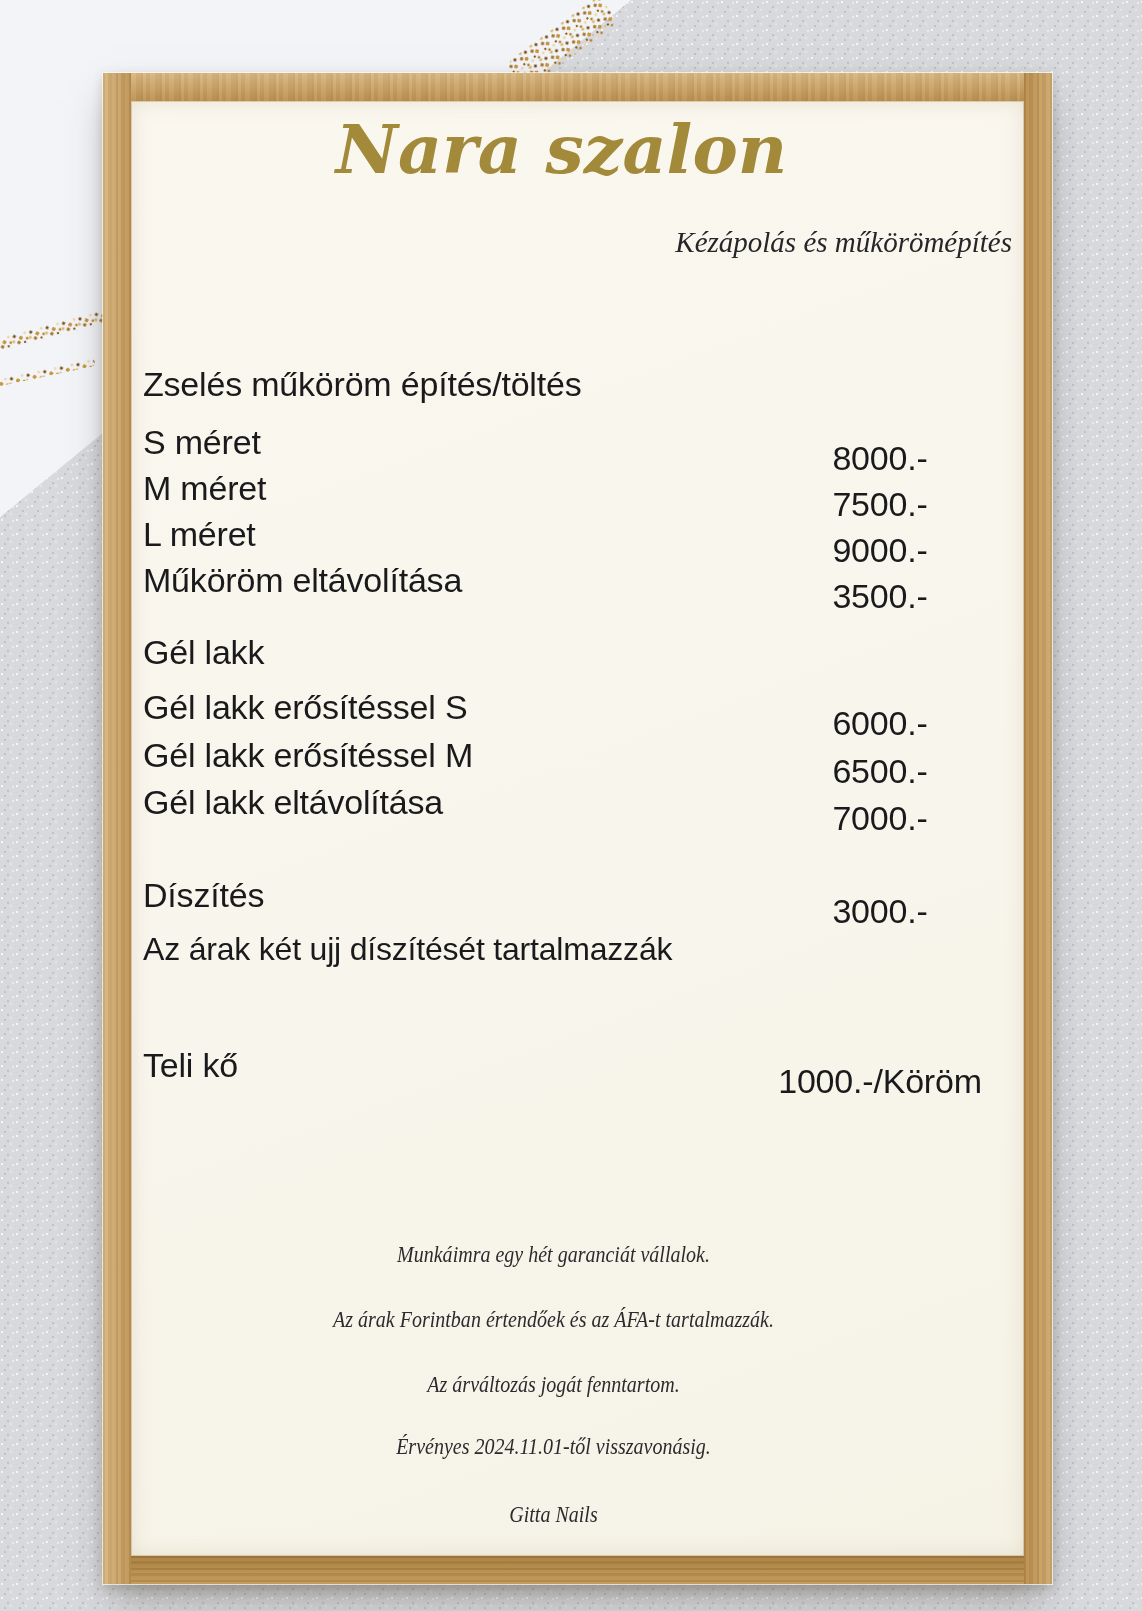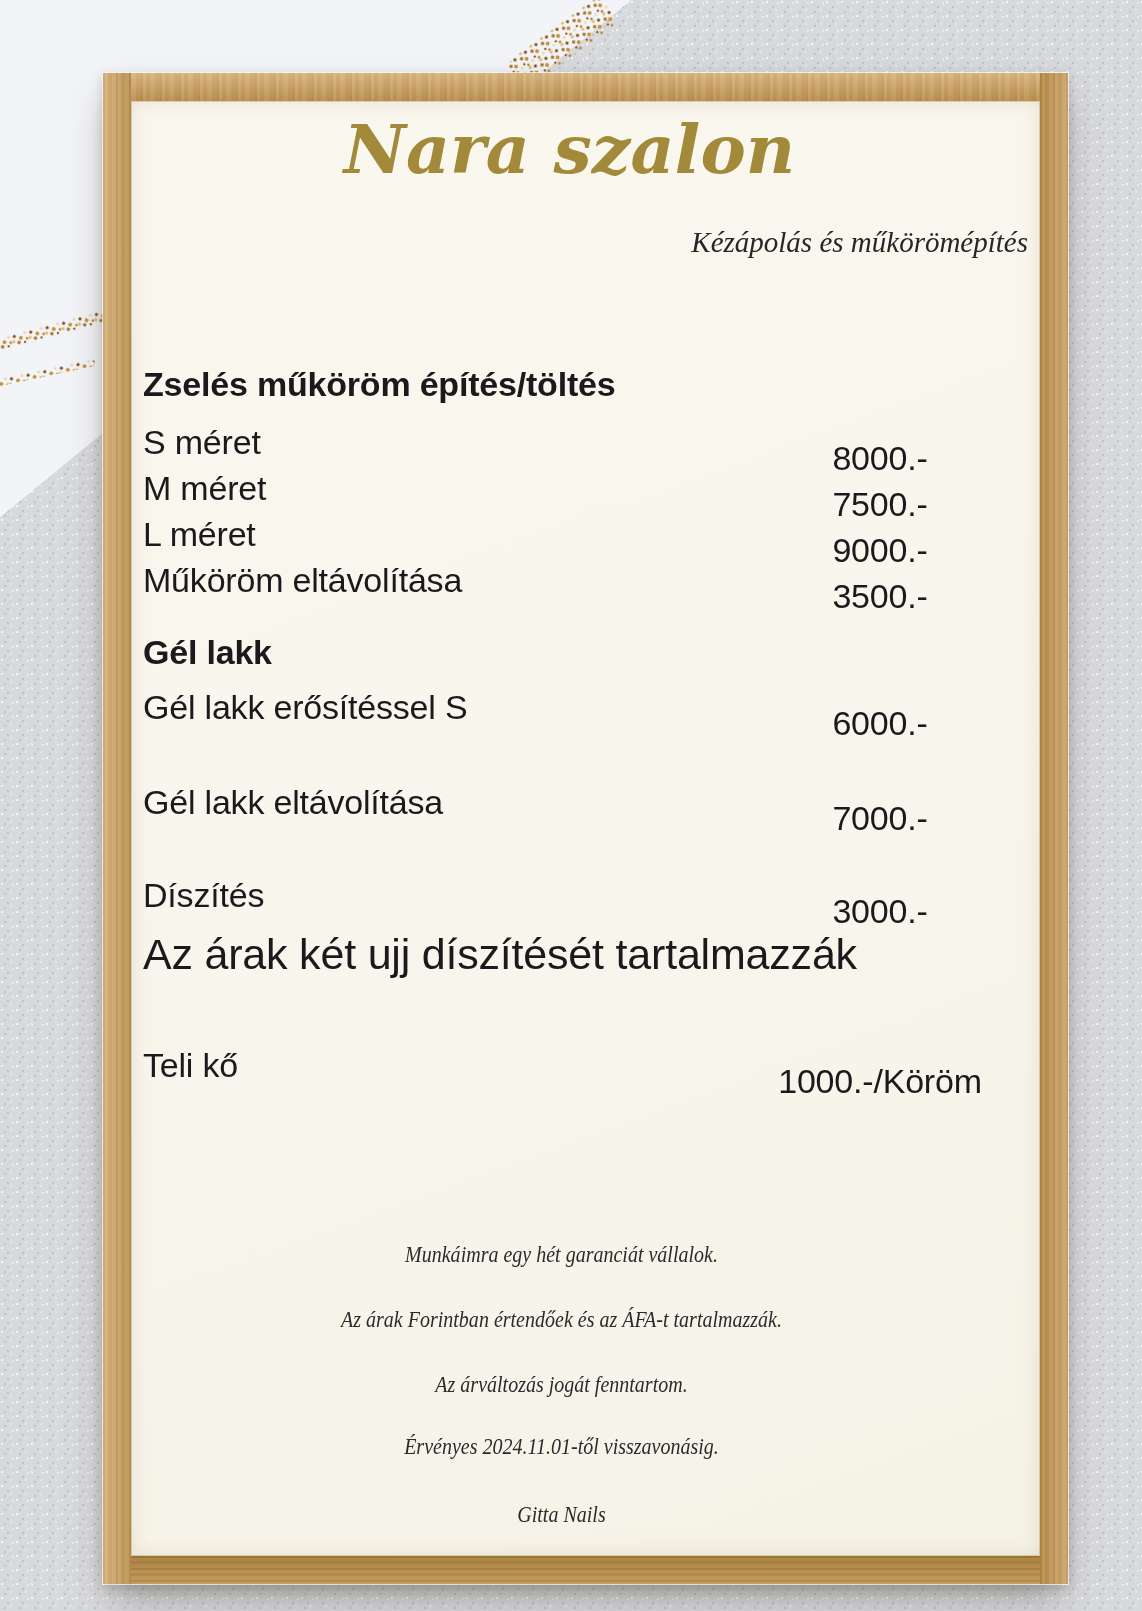--- a/index.html
+++ b/index.html
@@ -44,21 +44,20 @@
   .g-left-a{left:-6px;top:323px;width:120px;height:14px;transform:rotate(-15deg);}
   .g-left-b{left:-9px;top:369px;width:105px;height:8px;transform:rotate(-12deg);}
 
   
   .frame{
     position:absolute;left:103px;top:73px;width:949px;height:1511px;
     background:#c1974f;
     box-shadow:0 0 0 1px rgba(253,251,243,.7),
                0 18px 36px -8px rgba(80,75,65,.5),
                0 4px 10px rgba(95,88,72,.25);
-    padding-left:16px;
   }
   .band{position:absolute;}
   .band-top{left:0;top:0;right:0;height:28px;
     background-color:#c89d5c;
     background-image:
       linear-gradient(180deg, rgba(255,245,220,.28), rgba(120,80,30,.16)),
       repeating-linear-gradient(90deg, rgba(120,80,30,.13) 0 2px, rgba(255,232,185,.12) 2px 5px,
         rgba(150,105,45,.10) 5px 9px, rgba(255,240,200,.08) 9px 14px, rgba(130,90,35,.08) 14px 19px);
   }
   .band-bottom{left:0;bottom:0;right:0;height:28px;
@@ -100,23 +99,23 @@
     left:0;right:0;top:124px;text-align:right;
     font-family:"Liberation Serif",serif;font-style:italic;
     font-size:29px;line-height:1.2;color:#26262a;
     transform:translateX(-12px);
   }
   .row{left:12px;right:12px;height:44px;line-height:1;
     font-size:34px;color:#1a1a1c;letter-spacing:-0.2px;}
   .row .label{display:inline-block;text-align:right;}
   .row .price{position:absolute;left:617px;top:16px;width:240px;text-align:center;}
   .sec-header{left:12px;right:12px;height:44px;line-height:1;
-    font-size:34px;color:#1a1a1c;letter-spacing:-0.2px;font-weight:bold;}
+    font-size:34px;color:#1a1a1c;letter-spacing:-0.2px;}
   .note{left:12px;right:12px;height:44px;line-height:1;
-    font-size:43px;color:#1a1a1c;letter-spacing:-0.2px;}
+    font-size:32px;color:#1a1a1c;letter-spacing:-0.2px;}
   .footer-line{
     left:0;right:0;text-align:center;
     font-family:"Liberation Serif",serif;font-style:italic;
     font-size:23px;line-height:1.25;color:#2b2b2e;
     transform:translateX(-24px) scaleX(.87);
   }
 </style>
 </head>
 <body>
 
@@ -155,20 +154,24 @@
       <span class="label">Műköröm eltávolítása</span>
       <span class="price">3500.-</span>
     </div>
 
     <div class="sec-header" style="top:534px">Gél lakk</div>
 
     <div class="row" style="top:589px">
       <span class="label">Gél lakk erősítéssel S</span>
       <span class="price">6000.-</span>
     </div>
+    <div class="row" style="top:637px">
+      <span class="label">Gél lakk erősítéssel M</span>
+      <span class="price">6500.-</span>
+    </div>
     <div class="row" style="top:684px">
       <span class="label">Gél lakk eltávolítása</span>
       <span class="price">7000.-</span>
     </div>
 
     <div class="row" style="top:777px">
       <span class="label">Díszítés</span>
       <span class="price">3000.-</span>
     </div>
     <div class="note" style="top:832px">Az árak két ujj díszítését tartalmazzák</div>

